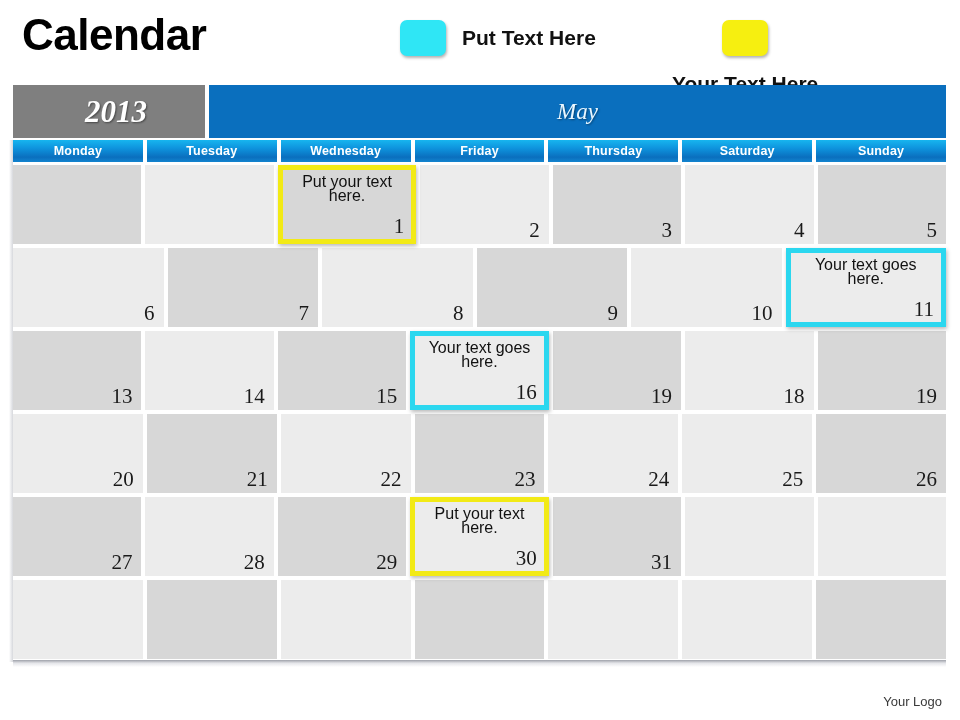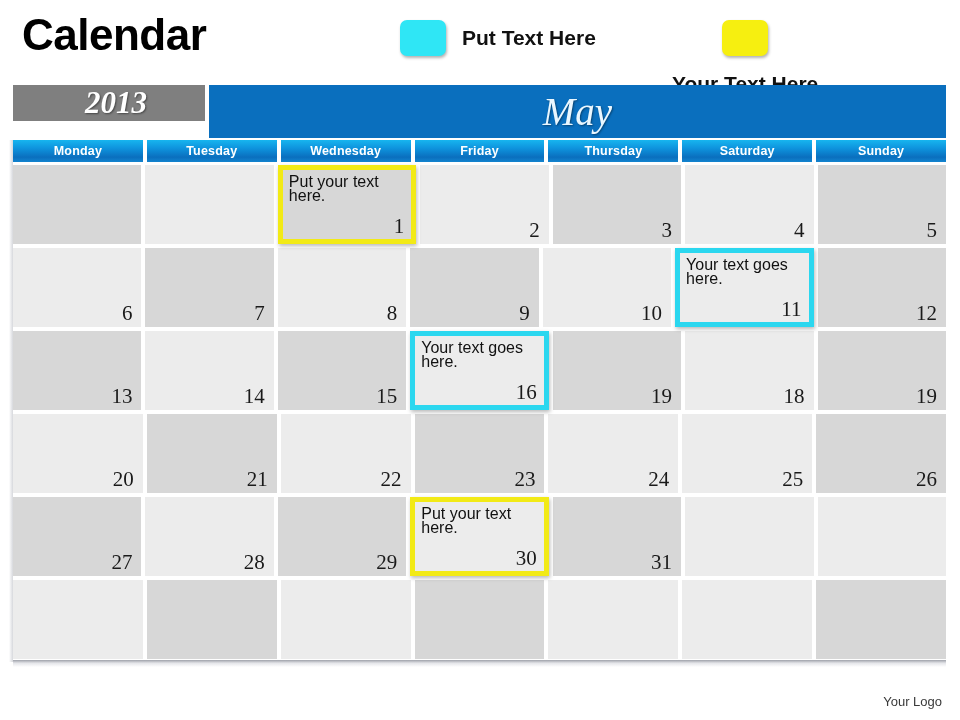--- a/index.html
+++ b/index.html
@@ -63,21 +63,21 @@
     left: 13px;
     top: 85px;
     width: 933px;
     height: 53px;
   }
   .year-block {
     position: absolute;
     left: 0;
     top: 0;
     width: 192px;
-    height: 36px;
+    height: 53px;
     background: #7f7f7f;
     display: flex;
     align-items: center;
     justify-content: center;
   }
   .year-text {
     font-family: "Liberation Serif", serif;
     font-style: italic;
     font-weight: bold;
     font-size: 31px;
@@ -92,31 +92,32 @@
     width: 737px;
     height: 53px;
     background: #0a6fbe;
     display: flex;
     align-items: center;
     justify-content: center;
   }
   .month-text {
     font-family: "Liberation Serif", serif;
     font-style: italic;
-    font-size: 39px;
+    font-size: 23px;
     color: #eaf7ff;
     text-shadow: 1px 1px 2px rgba(0,0,0,0.40);
   }
 
   
   .calendar {
     position: absolute;
     left: 13px;
     top: 140px;
     width: 933px;
+    text-align: center;
   }
   .dow-row {
     display: flex;
     gap: 4px;
     height: 22px;
   }
   .dow {
     flex: 1 1 0;
     background: linear-gradient(to bottom,
                 #17b5ef 0%,
@@ -289,23 +290,20 @@
         <div class="cell tone-dark">
           <div class="daynum">9</div>
         </div>
         <div class="cell tone-light">
           <div class="daynum">10</div>
         </div>
         <div class="cell tone-light hl-cyan">
           <div class="note">Your text goes here.</div>
           <div class="daynum">11</div>
         </div>
-        <div class="cell tone-dark">
-          <div class="daynum">12</div>
-        </div>
       </div>
       <div class="week">
         <div class="cell tone-dark">
           <div class="daynum">13</div>
         </div>
         <div class="cell tone-light">
           <div class="daynum">14</div>
         </div>
         <div class="cell tone-dark">
           <div class="daynum">15</div>

